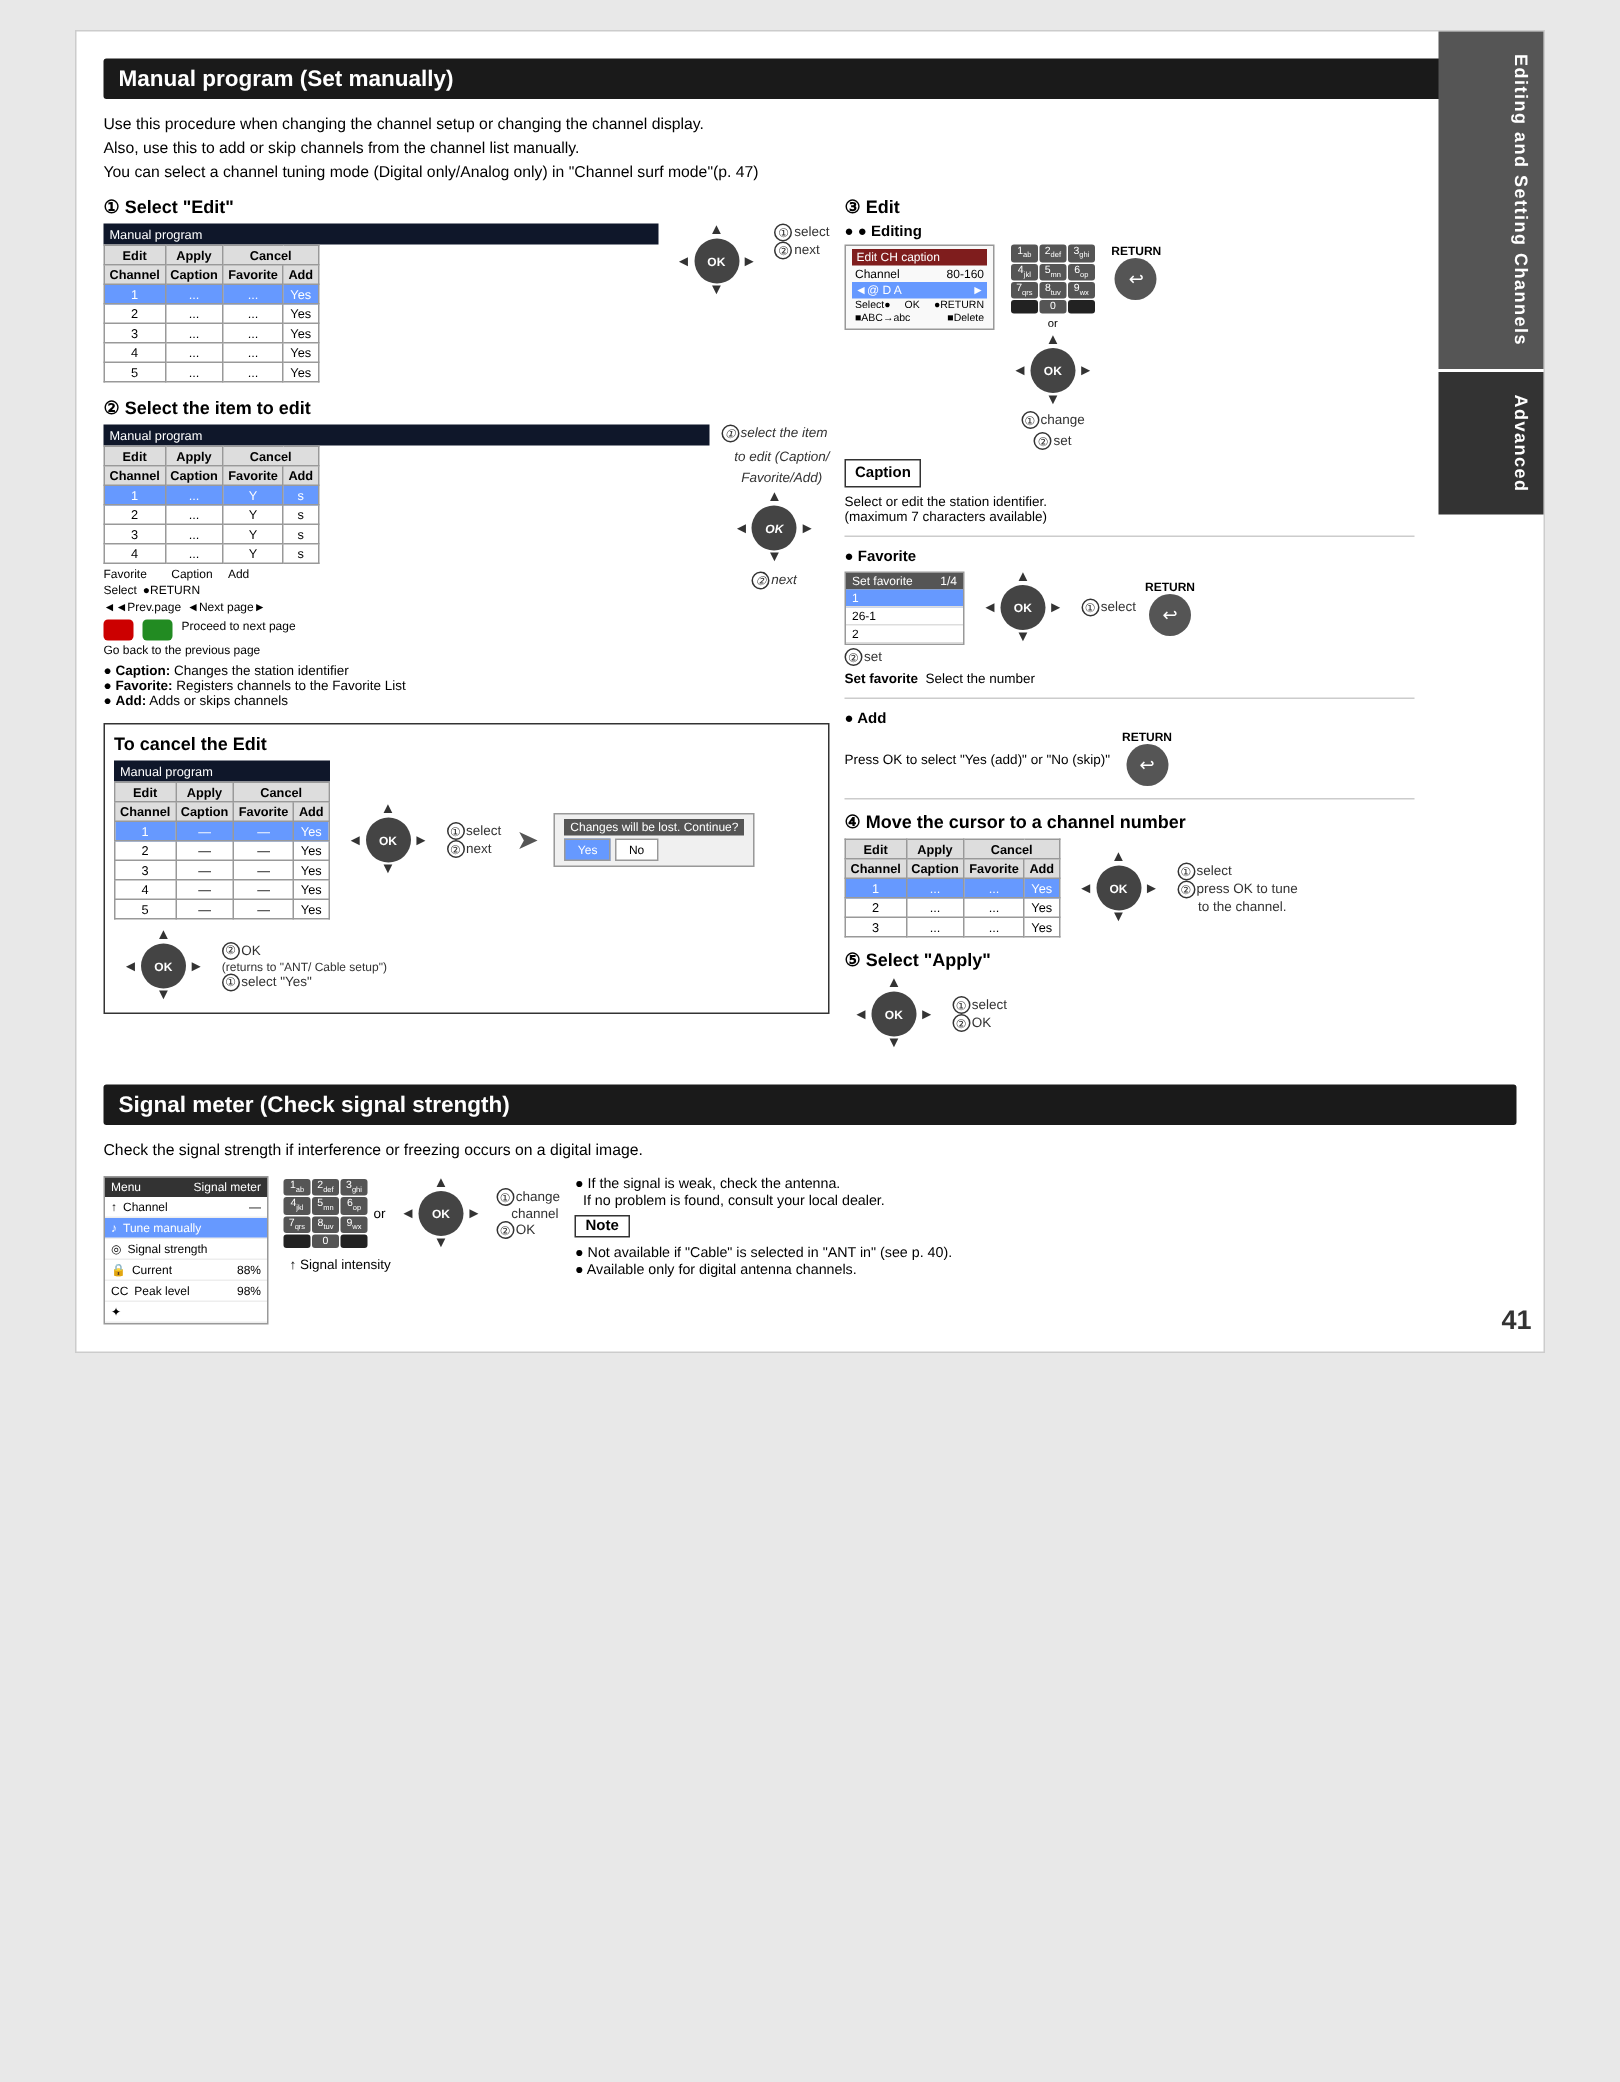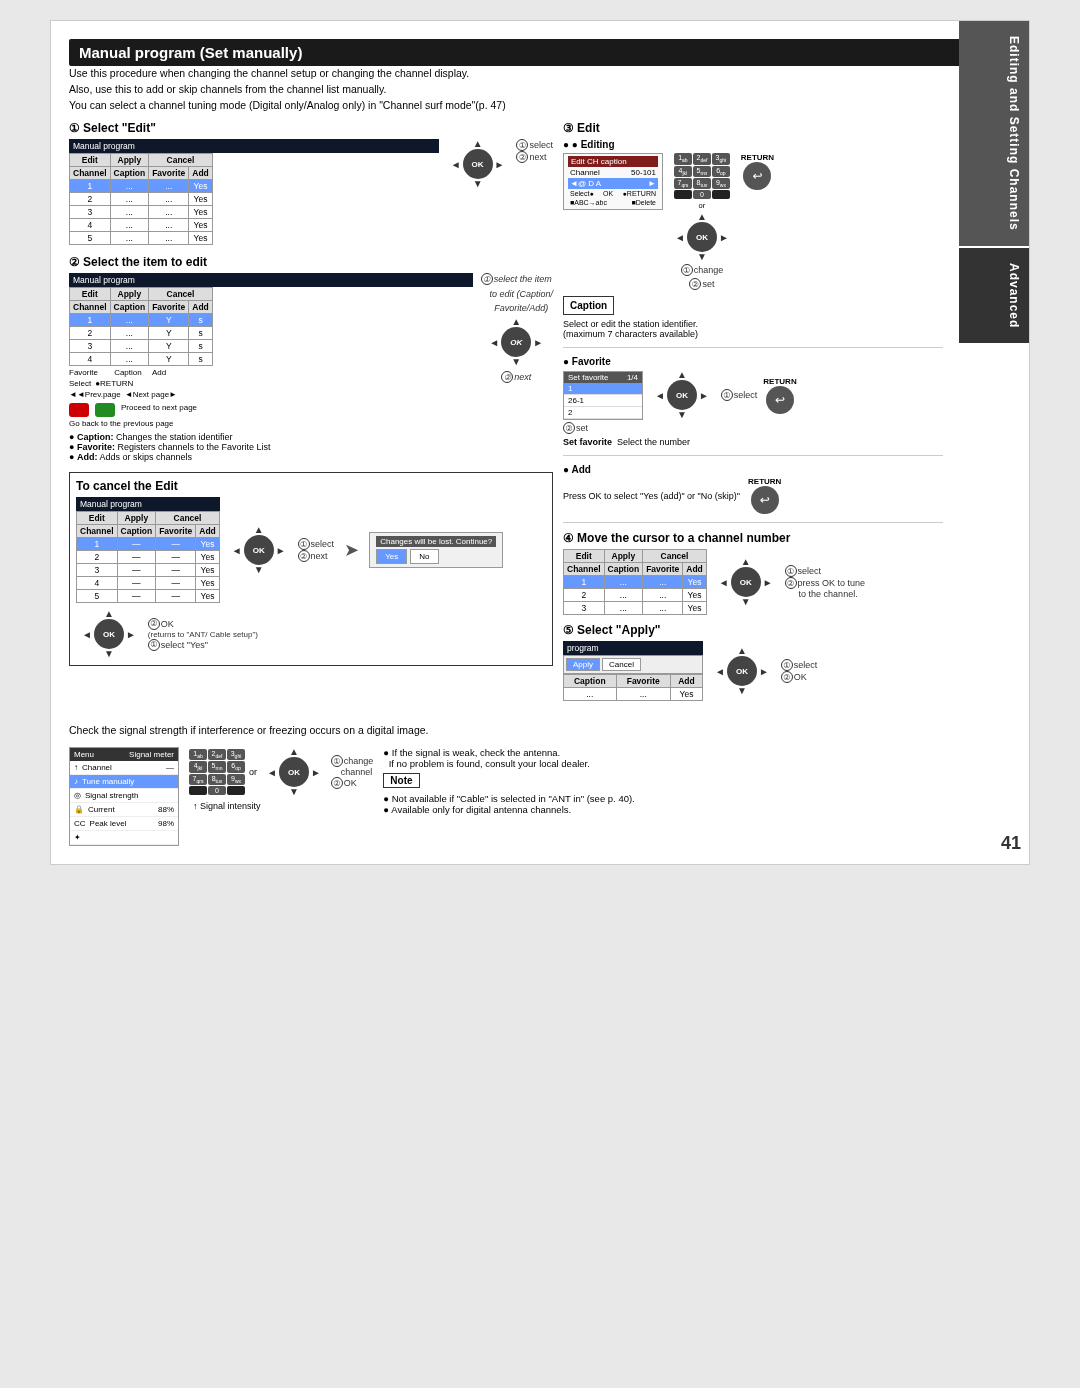--- a/index.html
+++ b/index.html
@@ -22,20 +22,21 @@
       position: relative;
     }
 
     
     .section-header {
       background: #1a1a1a;
       color: white;
       font-size: 15px;
       font-weight: bold;
       padding: 5px 10px;
+      margin-bottom: 10px;
       border-radius: 2px;
     }
 
     
     .main-content {
       display: flex;
       gap: 10px;
     }
     .left-col {
       flex: 1;
@@ -698,21 +699,21 @@
         </div>
 
         <div>
           <div class="bullet-label" style="font-size:10px; font-weight:bold; margin-bottom:3px;">● Editing</div>
           <div style="display:flex; align-items:flex-start; gap:6px; flex-wrap:wrap;">
 
             <div class="screen-mock">
               <div class="sm-header">Edit CH caption</div>
               <div class="sm-row">
                 <span>Channel</span>
-                  <span>50-101</span>
+                  <span>80-160</span>
               </div>
               <div class="sm-row highlighted">
                 <span>◄@ D A</span>
                   <span>►</span>
               </div>
               <div class="sm-row" style="font-size:7px; gap:4px;">
                 <span>Select●</span>
                 <span>OK</span>
                 <span>●RETURN</span>
               </div>
@@ -880,45 +881,20 @@
             <div class="annotation" style="margin-left:14px;">to the channel.</div>
           </div>
         </div>
       </div>
 
       <div class="right-section">
         <div class="step-title">
           <span>⑤ Select "Apply"</span>
         </div>
         <div style="display:flex; align-items:center; gap:6px; flex-wrap:wrap;">
-          <div>
-            <div class="mini-table-header">
-                <span>program</span>
-              </div>
-            <div style="display:flex; gap:2px; padding:2px; background:#eee; border:1px solid #999;">
-              <div style="background:#6699ff; color:white; padding:1px 6px; font-size:8px; border:1px solid #999;">Apply</div>
-              <div style="background:white; padding:1px 6px; font-size:8px; border:1px solid #999;">Cancel</div>
-            </div>
-            <table class="mini-table">
-              <thead>
-                <tr>
-                    <th>Caption</th>
-                    <th>Favorite</th>
-                    <th>Add</th>
-                  </tr>
-              </thead>
-              <tbody>
-                <tr>
-                    <td>...</td>
-                    <td>...</td>
-                    <td>Yes</td>
-                  </tr>
-              </tbody>
-            </table>
-          </div>
           <div class="inline-nav">
             <div class="nav-arrow-top">▲</div>
             <div class="nav-sides">
               <span class="nav-arrow-left">◄</span>
               <div class="nav-circle">OK</div>
               <span class="nav-arrow-right">►</span>
             </div>
             <div class="nav-arrow-bottom">▼</div>
           </div>
           <div>
@@ -926,20 +902,23 @@
             <div class="annotation"><span class="annotation-circle">②</span>OK</div>
           </div>
         </div>
       </div>
 
     </div>
 
   </div>
 
   <div class="signal-section">
+    <div class="section-header">
+      <span>Signal meter (Check signal strength)</span>
+    </div>
     <p class="intro-text">
       Check the signal strength if interference or freezing occurs on a digital image.
     </p>
     <div style="display:flex; align-items:flex-start; gap:10px; flex-wrap:wrap; margin-right:68px;">
 
       <div class="signal-menu">
         <div class="sm-title">
           <span>Menu</span>
           <span>Signal meter</span>
         </div>

